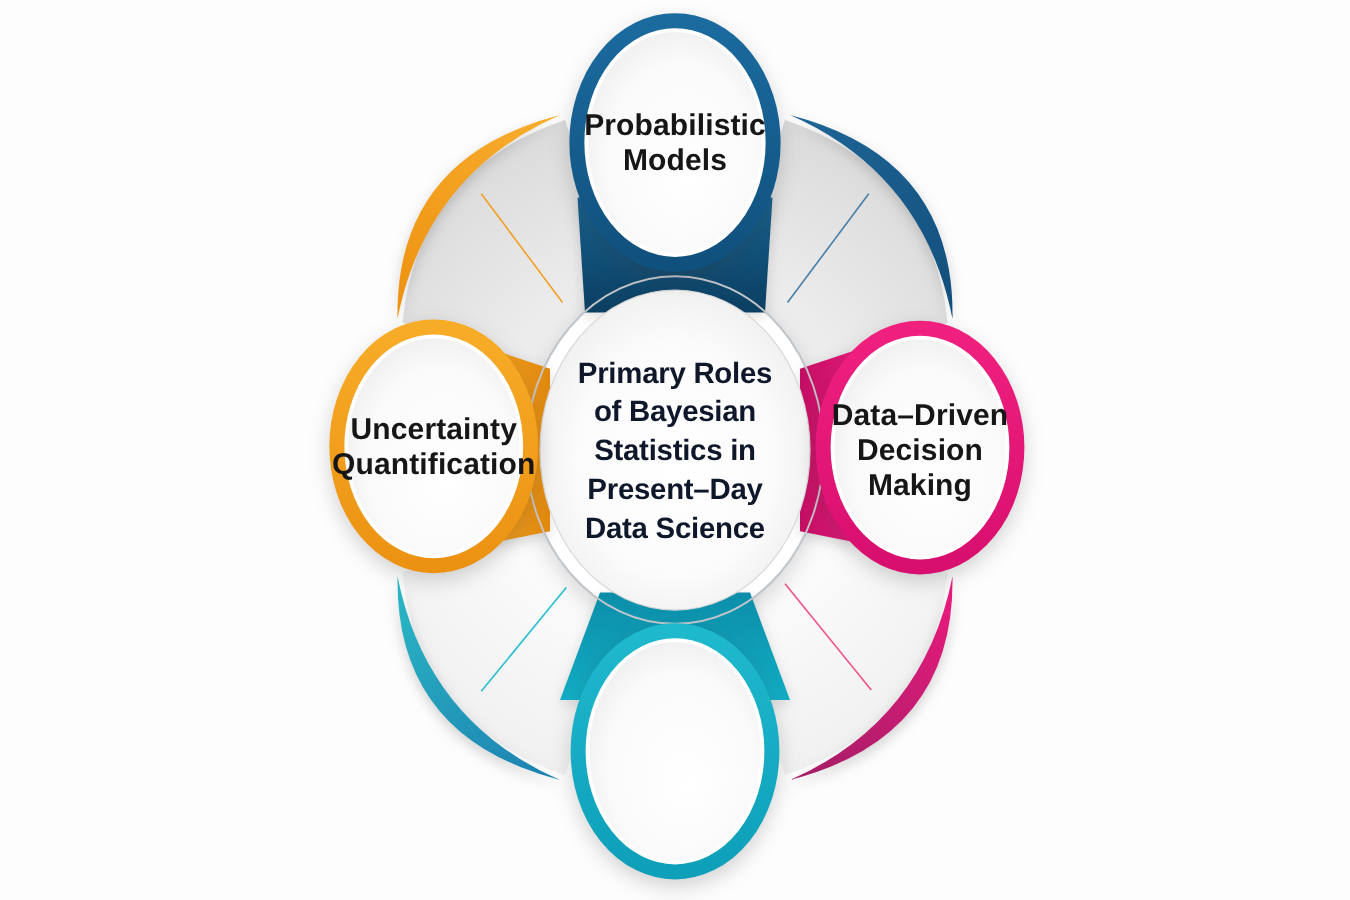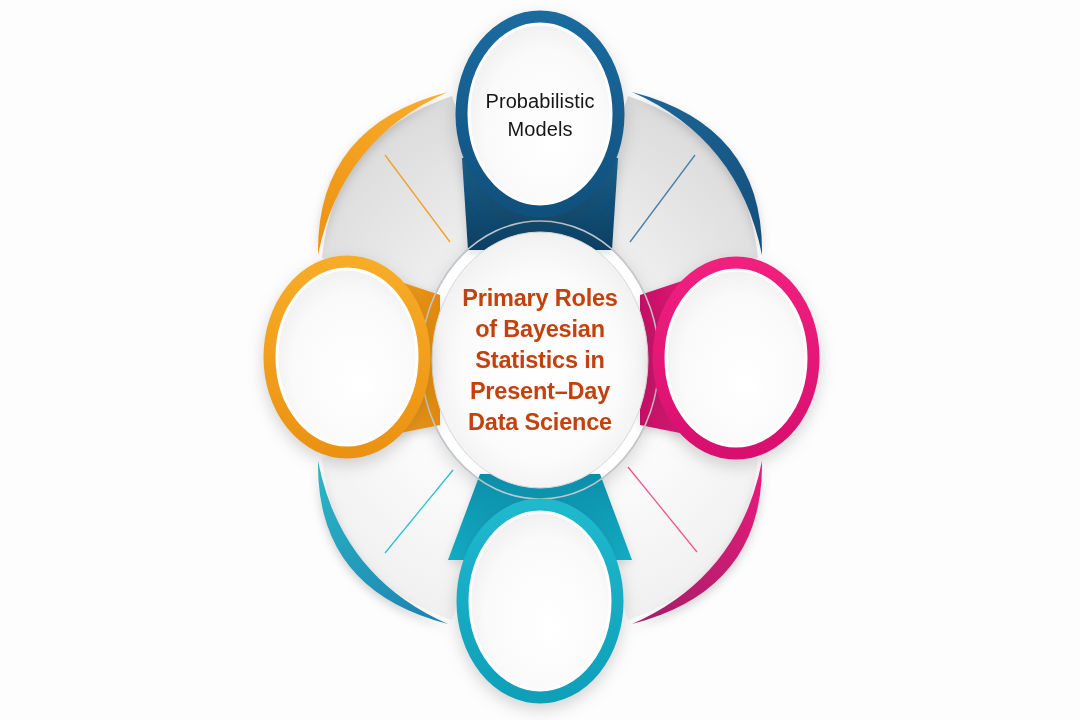--- a/index.html
+++ b/index.html
@@ -6,22 +6,22 @@
   .stage{
     position:relative;width:1080px;height:720px;overflow:hidden;
     background:#fdfdfd;
     font-family:"Liberation Sans","DejaVu Sans",sans-serif;
   }
   .stage svg{position:absolute;left:0;top:0;}
   .label{
     position:absolute;display:flex;align-items:center;justify-content:center;
     text-align:center;white-space:pre-line;color:#161616;pointer-events:none;
   }
-  .node-label{font-size:20px;line-height:28px;font-weight:400;letter-spacing:.1px;}
-  .center-label{font-size:23.5px;line-height:31px;font-weight:800;letter-spacing:-.2px;color:#c2410c;}
+  .node-label{font-size:24px;line-height:28px;font-weight:700;letter-spacing:.1px;}
+  .center-label{font-size:23.5px;line-height:31px;font-weight:800;letter-spacing:-.2px;color:#0f172a;}
   .arc{filter:drop-shadow(0 4px 5px rgba(90,90,90,.28));}
   .conn{filter:drop-shadow(0 3px 5px rgba(60,60,60,.18));}
   .node-g{filter:drop-shadow(0 6px 8px rgba(60,60,60,.22));}
   .center-disc{filter:drop-shadow(0 6px 9px rgba(60,60,60,.20));}
 </style>
 </head>
 <body>
 
 <div class="stage">
   <svg width="1080" height="720" viewBox="0 0 1080 720">
@@ -142,15 +142,20 @@
 
   <div class="label center-label" style="left:420px;top:278px;width:240px;height:164px;">Primary Roles
 of Bayesian
 Statistics in
 Present–Day
 Data Science</div>
 
   <div class="label node-label" style="left:440px;top:78px;width:200px;height:74px;">Probabilistic
 Models</div>
 
+  <div class="label node-label" style="left:247px;top:316px;width:200px;height:84px;">Uncertainty
+Quantification</div>
 
+  <div class="label node-label" style="left:636px;top:318px;width:200px;height:86px;">Data–Driven
+Decision
+Making</div>
 
 </div>
 
 </body></html>

